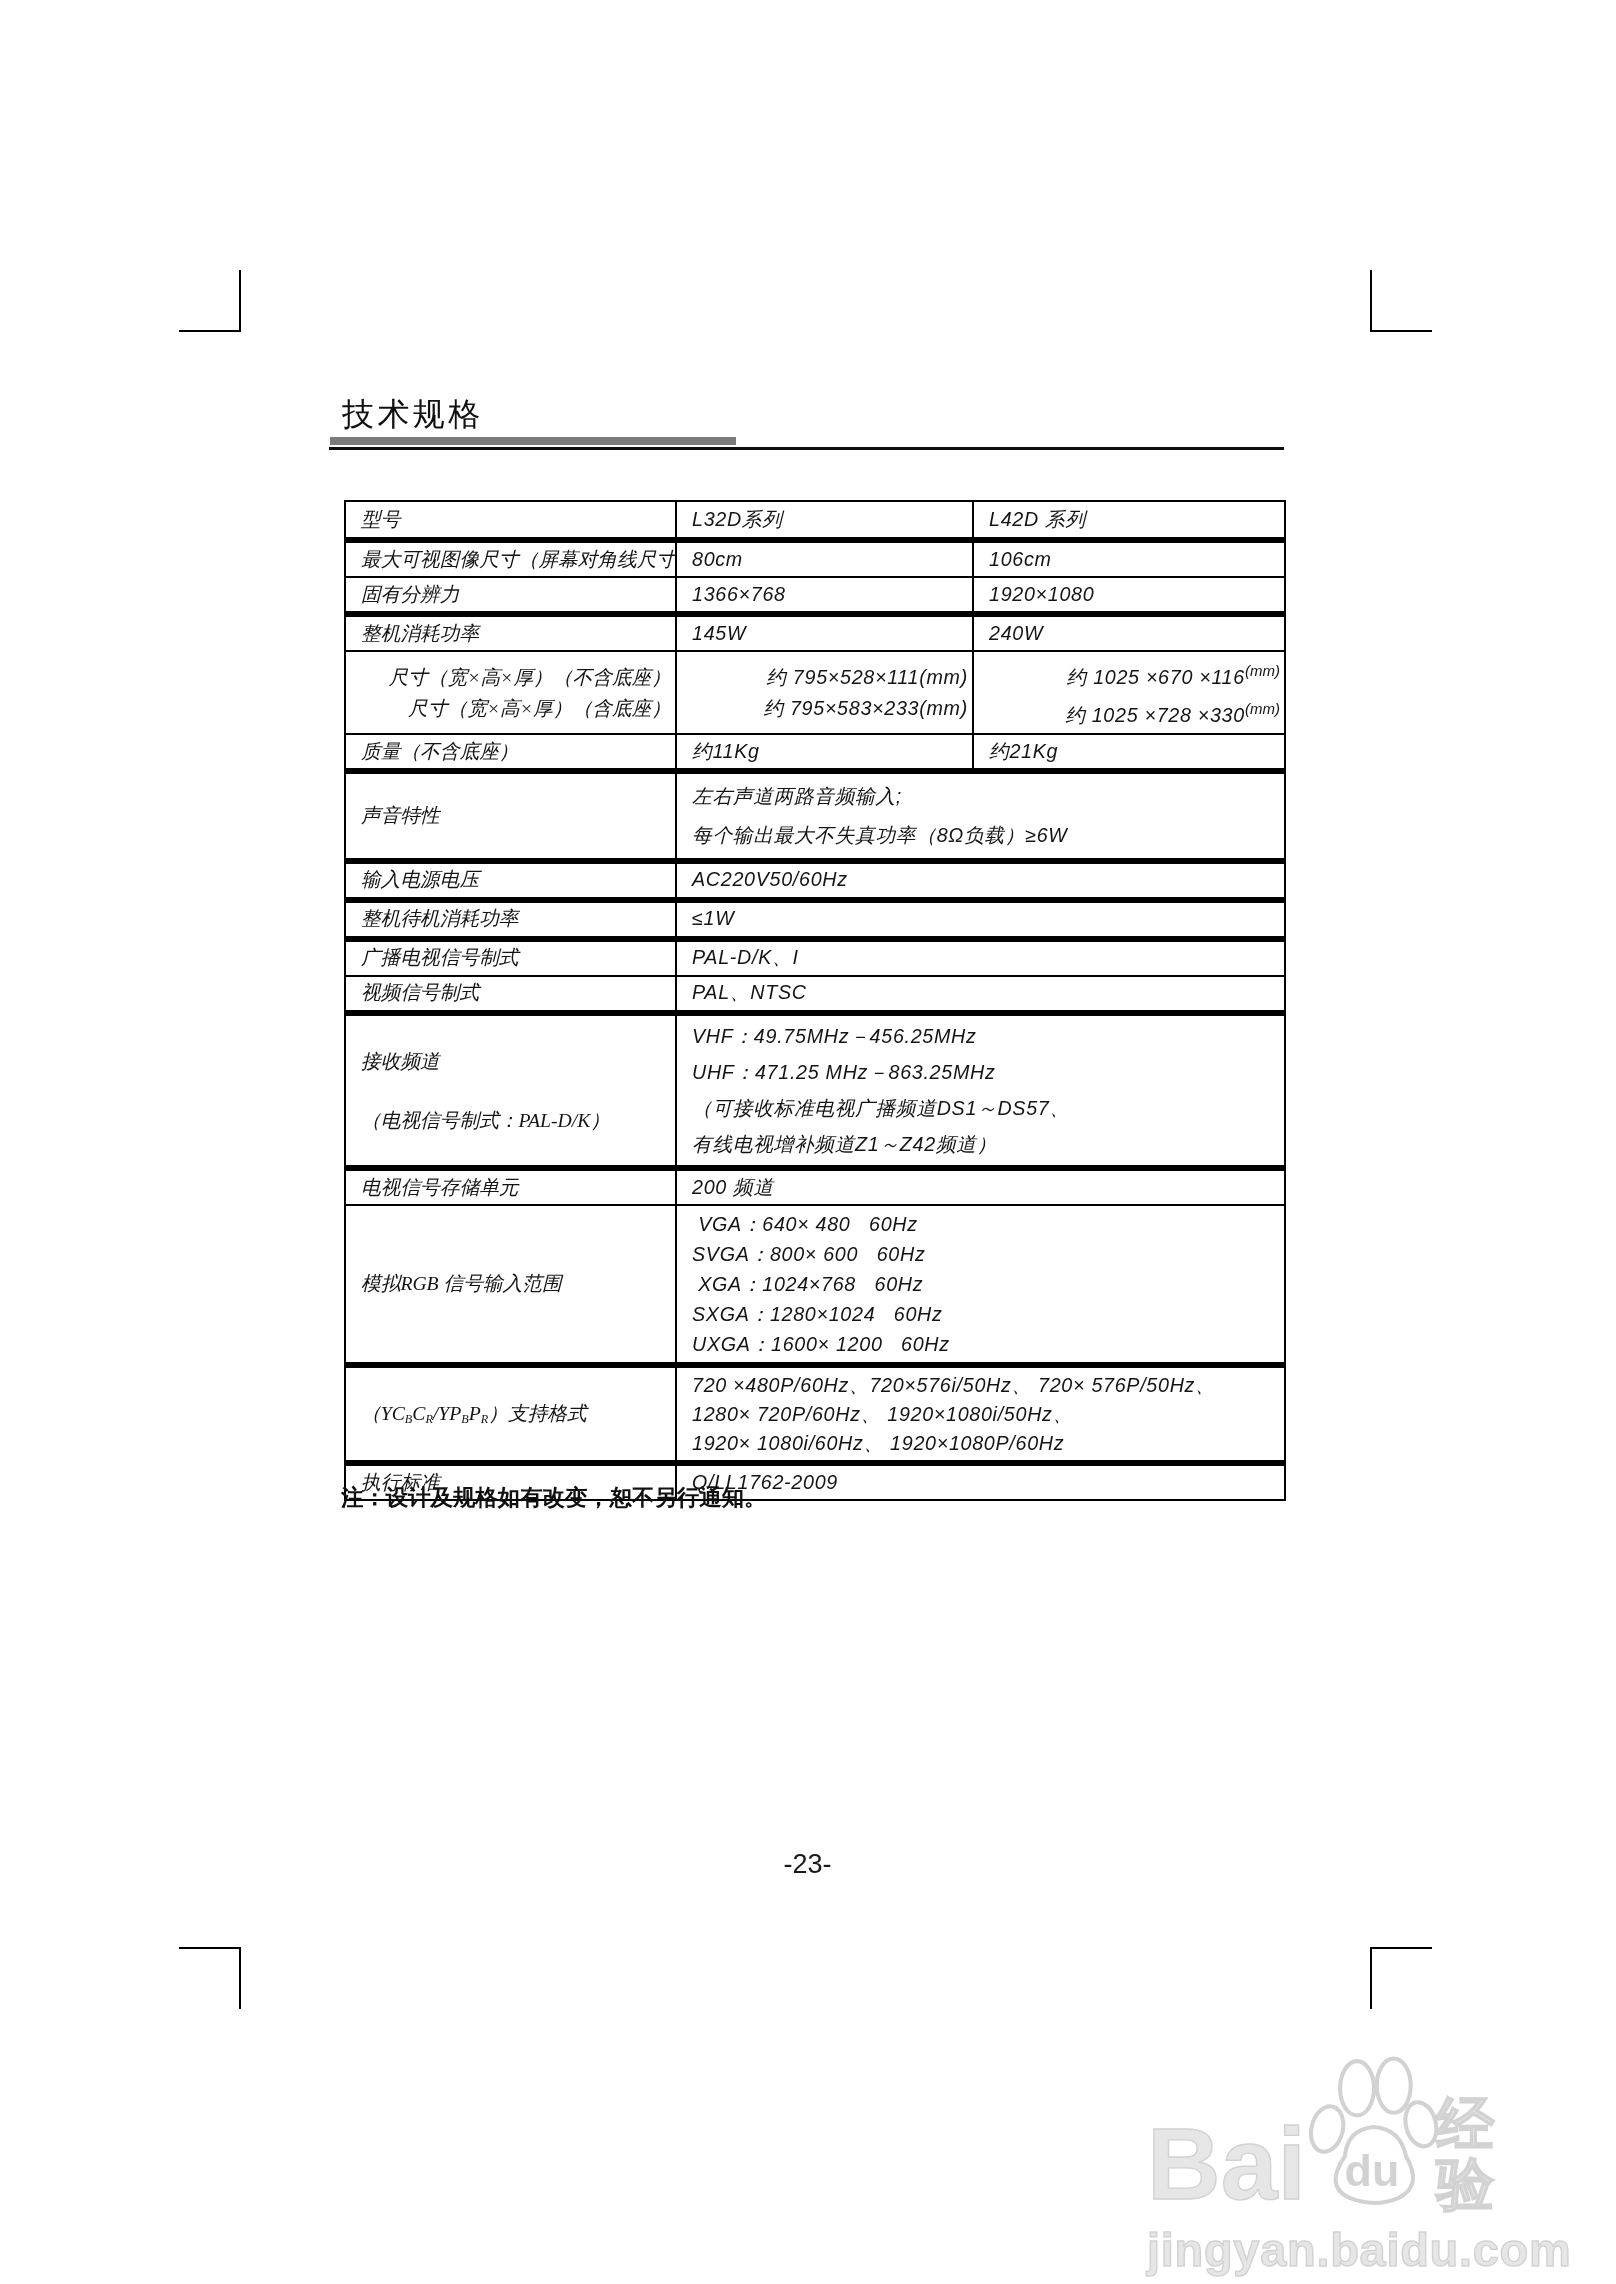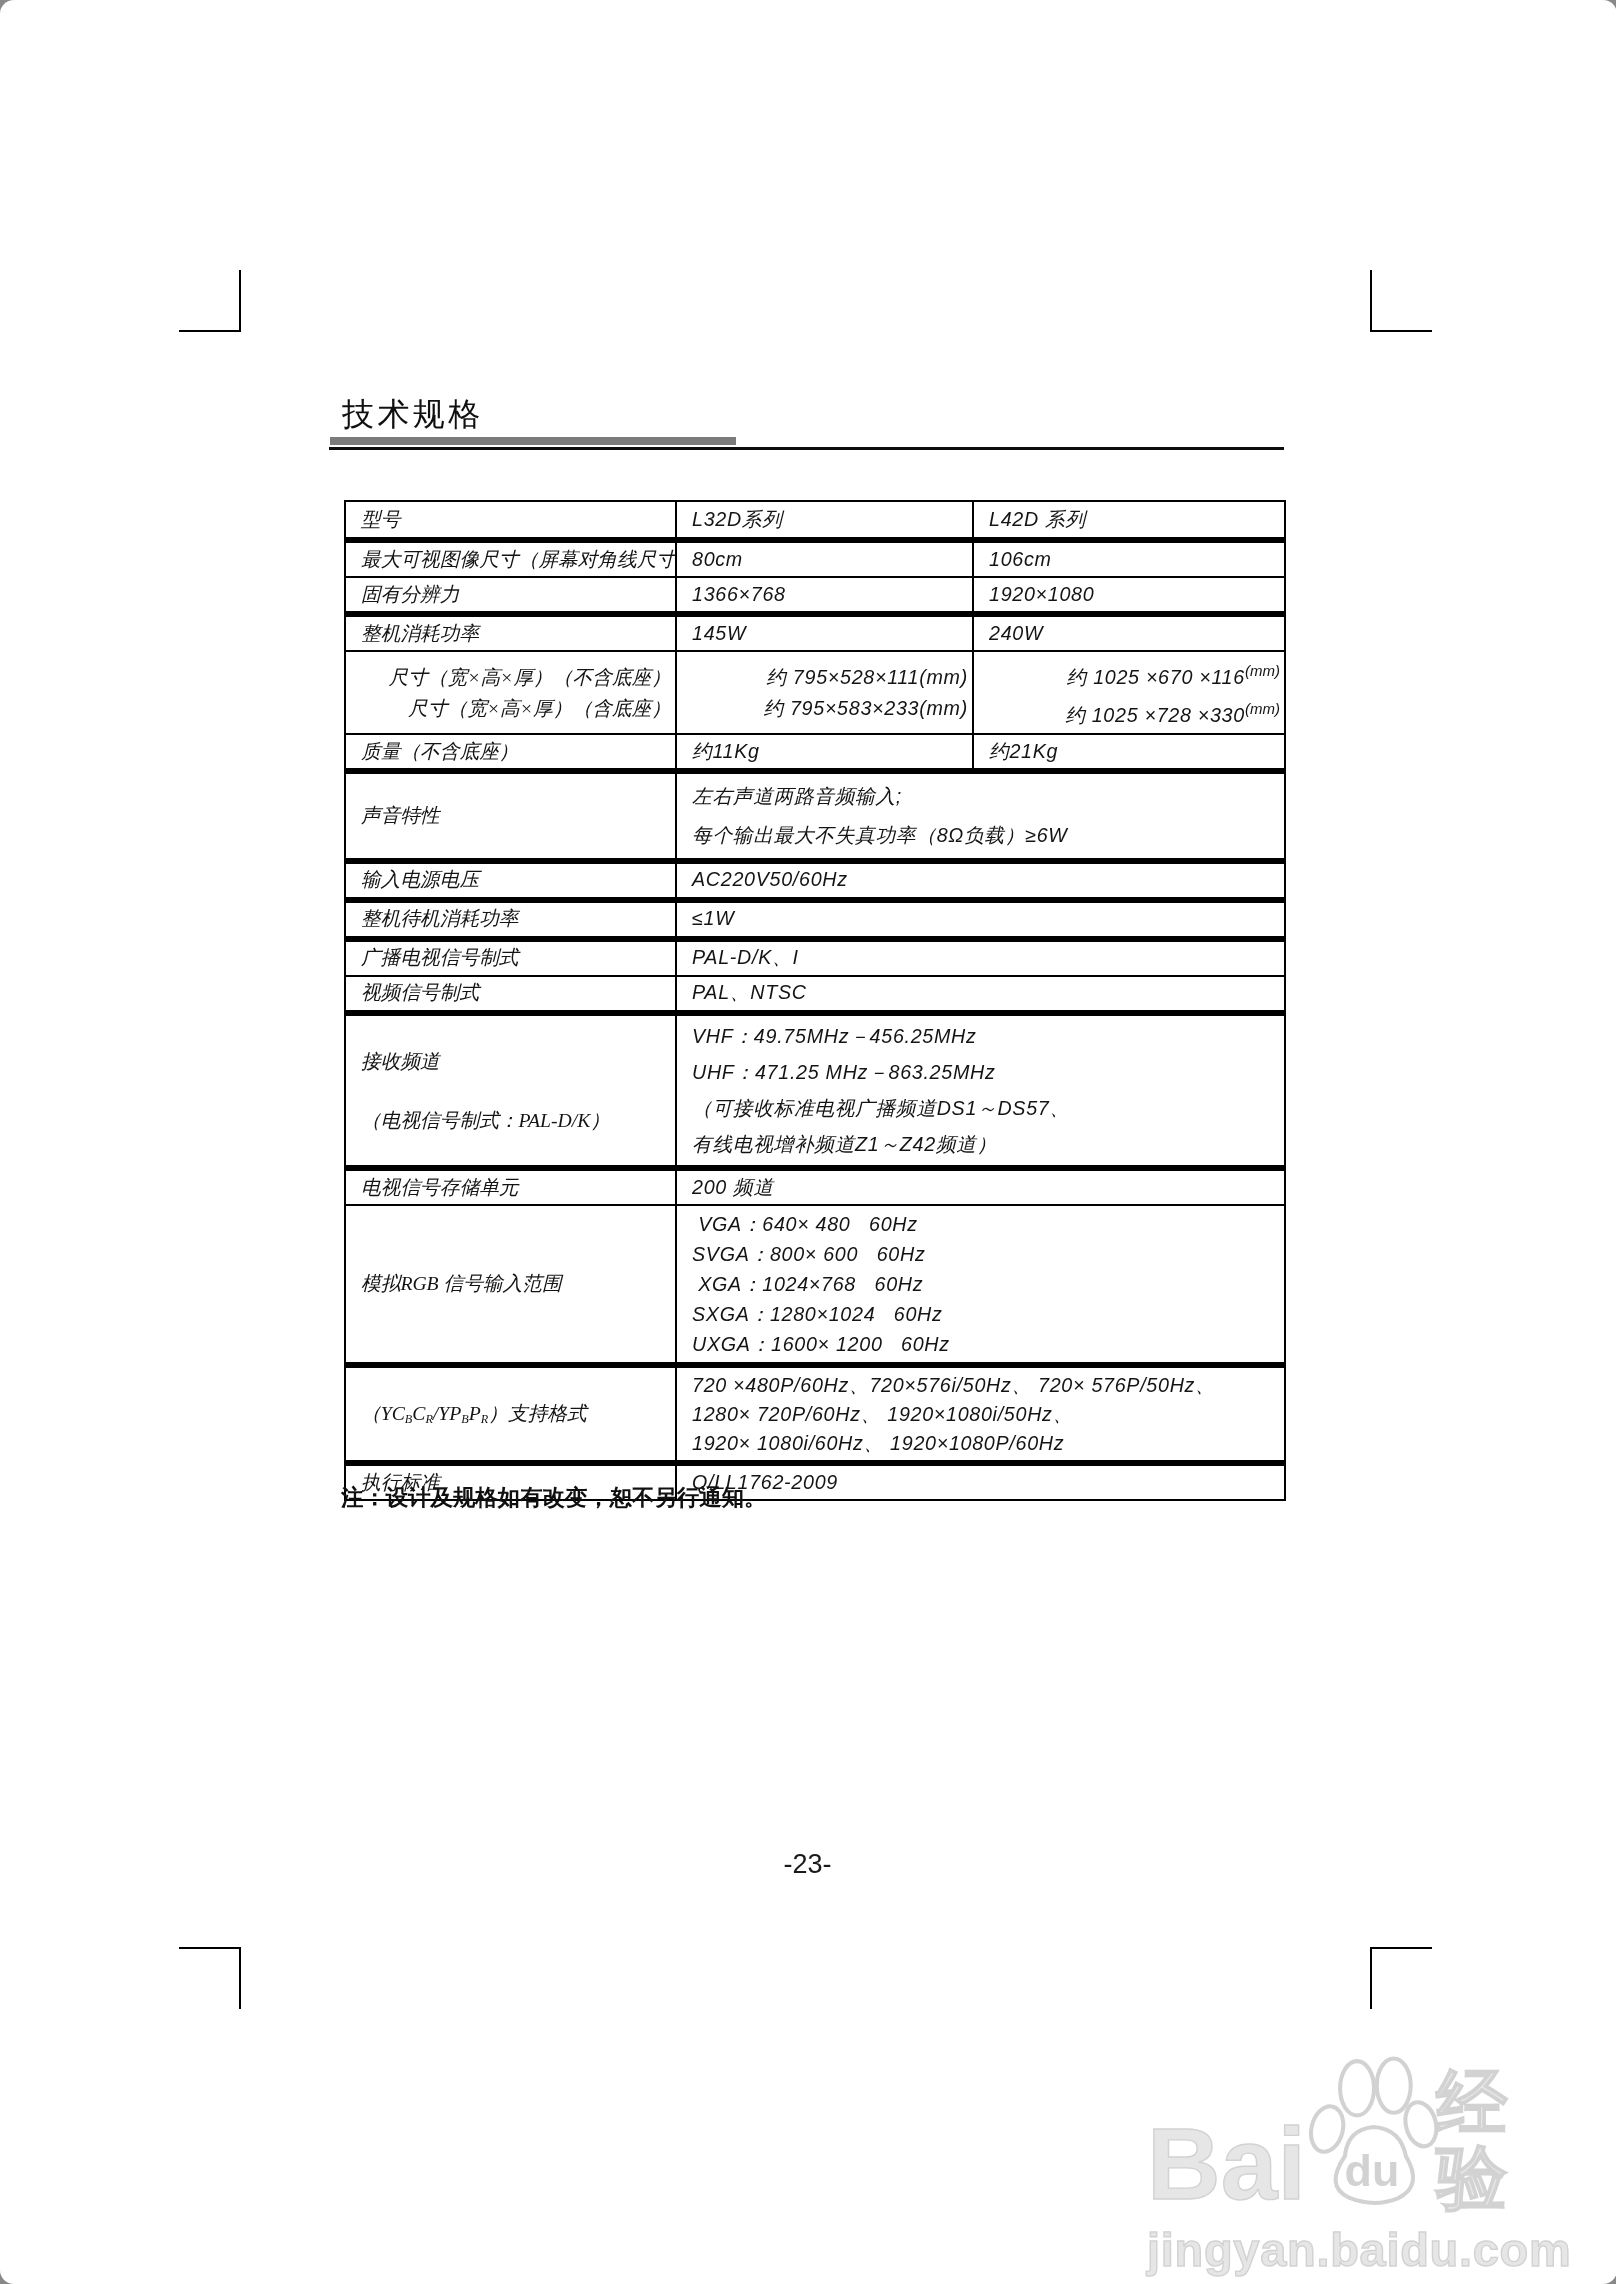--- a/index.html
+++ b/index.html
@@ -1,18 +1,18 @@
 <!DOCTYPE html>
 <html style="font-size:11px"><head>
 <meta charset="utf-8">
 <style>
   html,body{margin:0;padding:0;background:#888;}
   .page{
     position:relative;width:1617px;height:2284px;background:#ffffff;
-    font-family:"Liberation Serif","DejaVu Serif",serif;color:#141414;overflow:hidden;border-radius:14px;
+    font-family:"Liberation Serif","DejaVu Serif",serif;color:#141414;overflow:hidden;
   }
   
   .crop{position:absolute;width:60px;height:60px;}
   .crop-tl{left:179px;top:270px;border-right:2.7px solid #000;border-bottom:2.7px solid #000;}
   .crop-tr{left:1370px;top:270px;border-left:2.7px solid #000;border-bottom:2.7px solid #000;}
   .crop-bl{left:179px;top:1947px;border-right:2.7px solid #000;border-top:2.7px solid #000;}
   .crop-br{left:1370px;top:1947px;border-left:2.7px solid #000;border-top:2.7px solid #000;}
 
   .title{position:absolute;left:342px;top:393px;font-size:32px;letter-spacing:3.4px;color:#101010;white-space:nowrap;}
   .graybar{position:absolute;left:330px;top:437px;width:406px;height:7.5px;background:#7b7b7b;}
@@ -59,21 +59,21 @@
     font-family:"Liberation Sans","DejaVu Sans",sans-serif;font-size:27px;color:#1a1a1a;
   }
 
   
   .wm{position:absolute;left:1147px;top:2053px;width:393px;color:#e6e6e6;
       font-family:"Liberation Sans","DejaVu Sans",sans-serif;font-weight:bold;
       -webkit-text-stroke:1.4px #d2d2d2;}
   .wm-row{display:flex;align-items:flex-end;}
   .wm-bai{font-size:102px;line-height:1;}
   .wm-paw{display:inline-block;margin:0 -4.1px -2.7px -1.4px;}
-  .wm-cn{font-size:71px;line-height:1.05;letter-spacing:2.7px;}
+  .wm-cn{font-size:58px;line-height:1.05;letter-spacing:2.7px;}
   .wm-url{font-size:47px;line-height:1;margin-top:11px;letter-spacing:0.7px;}
 </style>
 </head>
 <body>
 
 <div class="page">
 
   <div class="crop crop-tl"></div>
   <div class="crop crop-tr"></div>
   <div class="crop crop-bl"></div>

